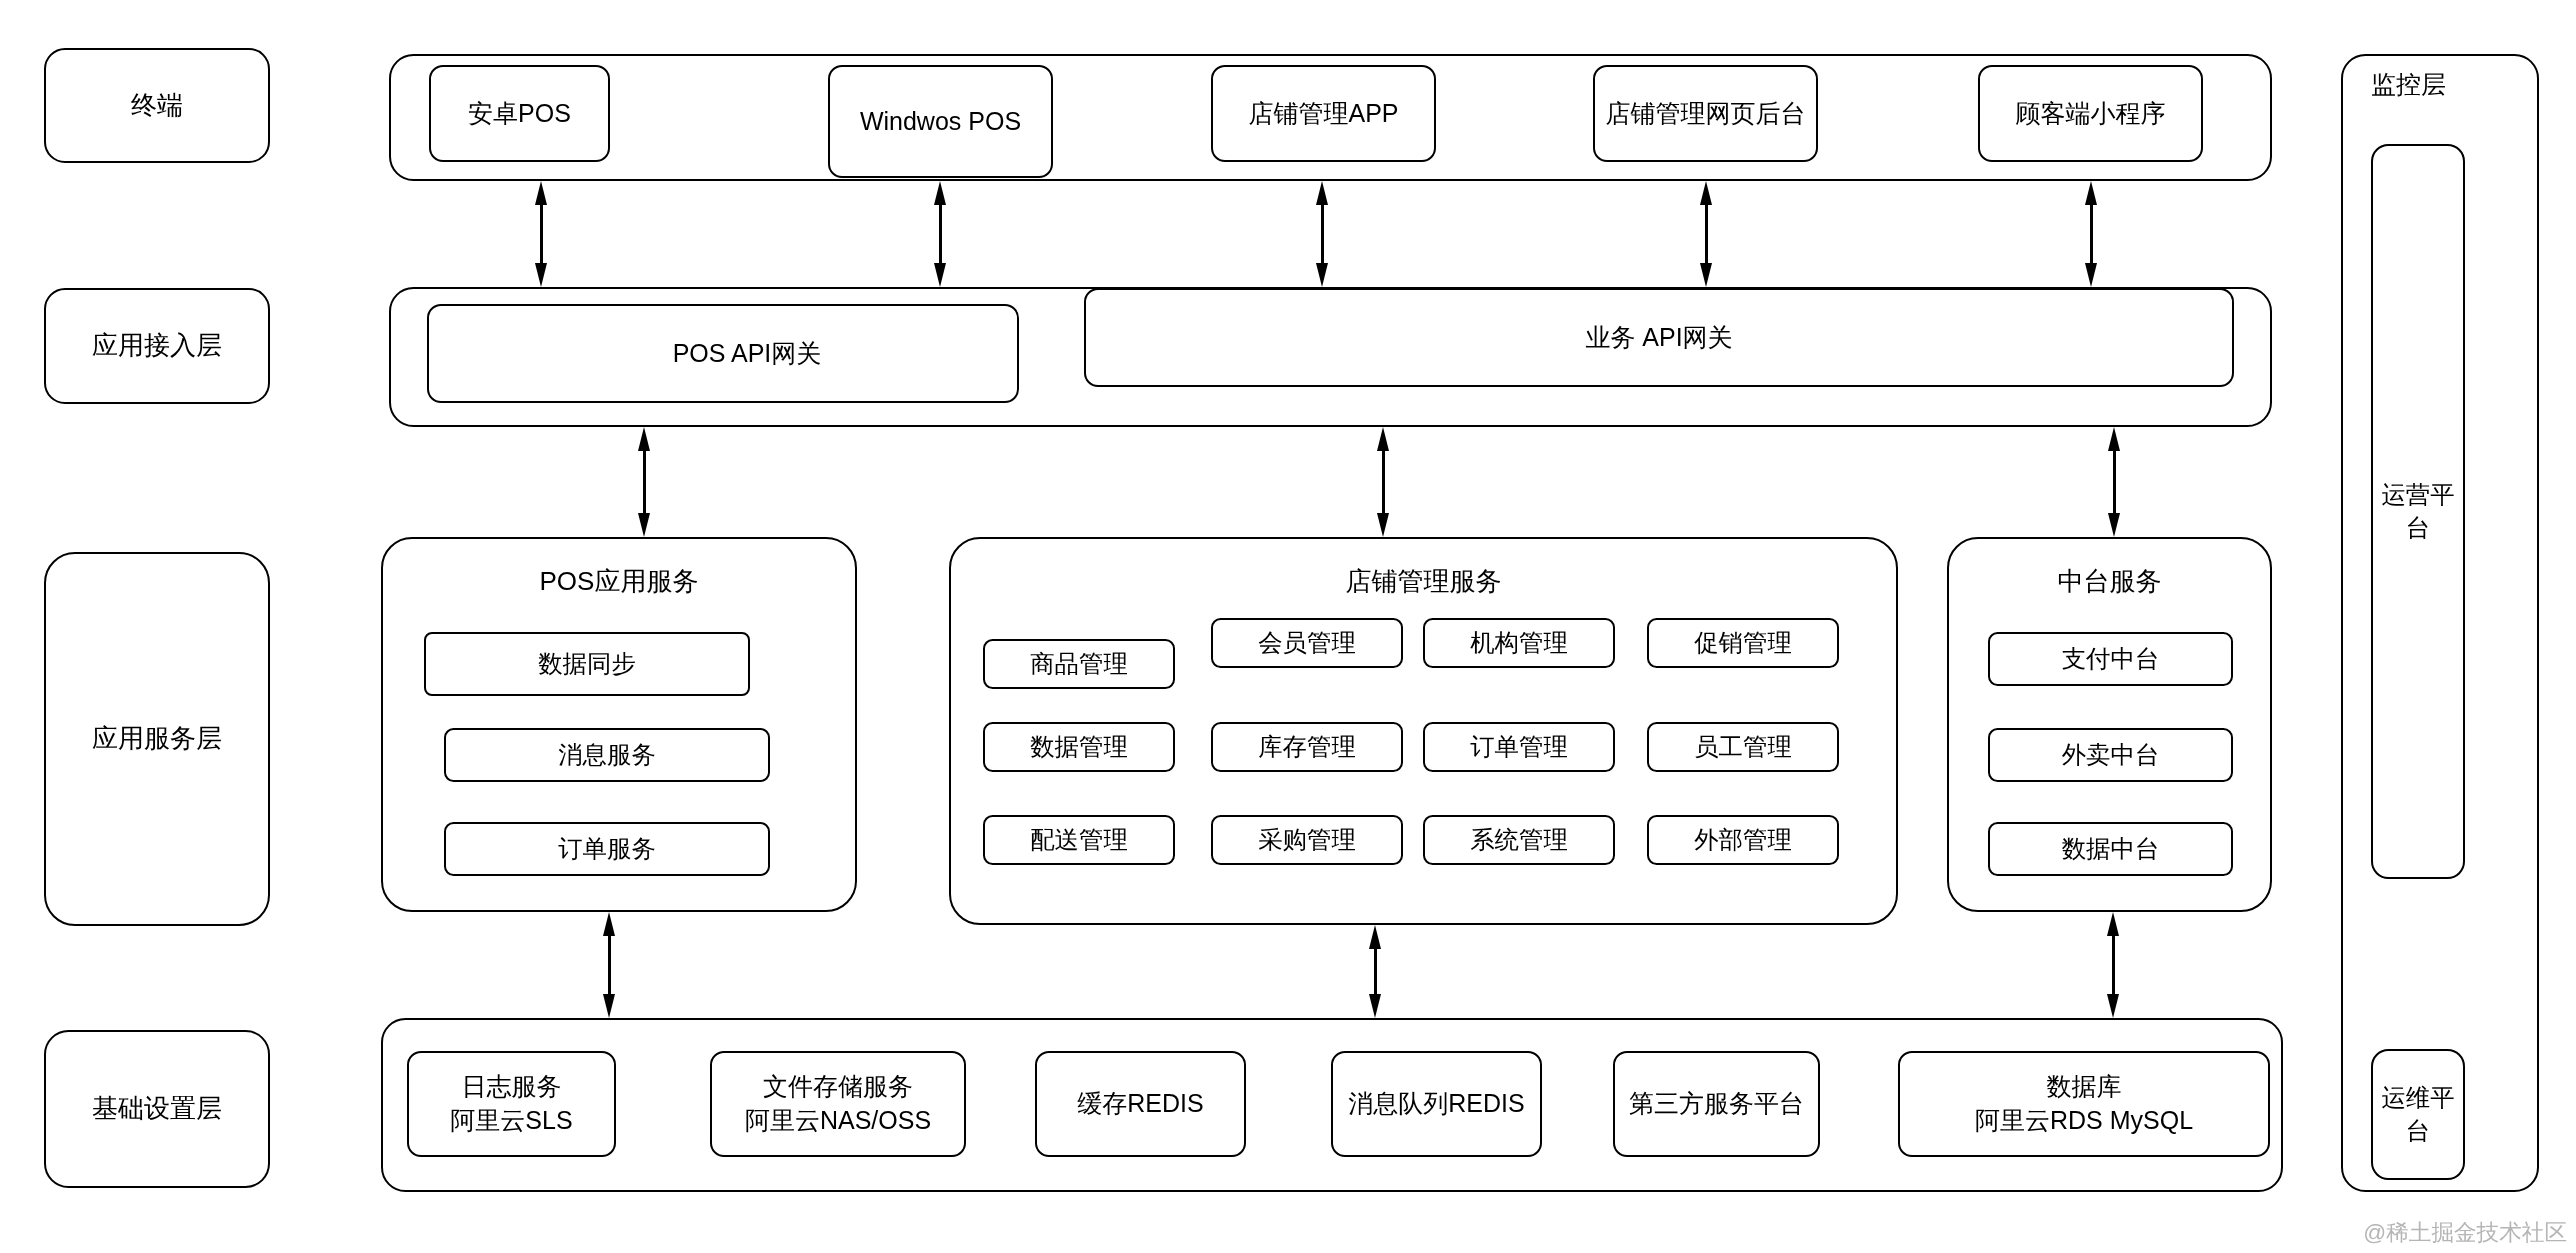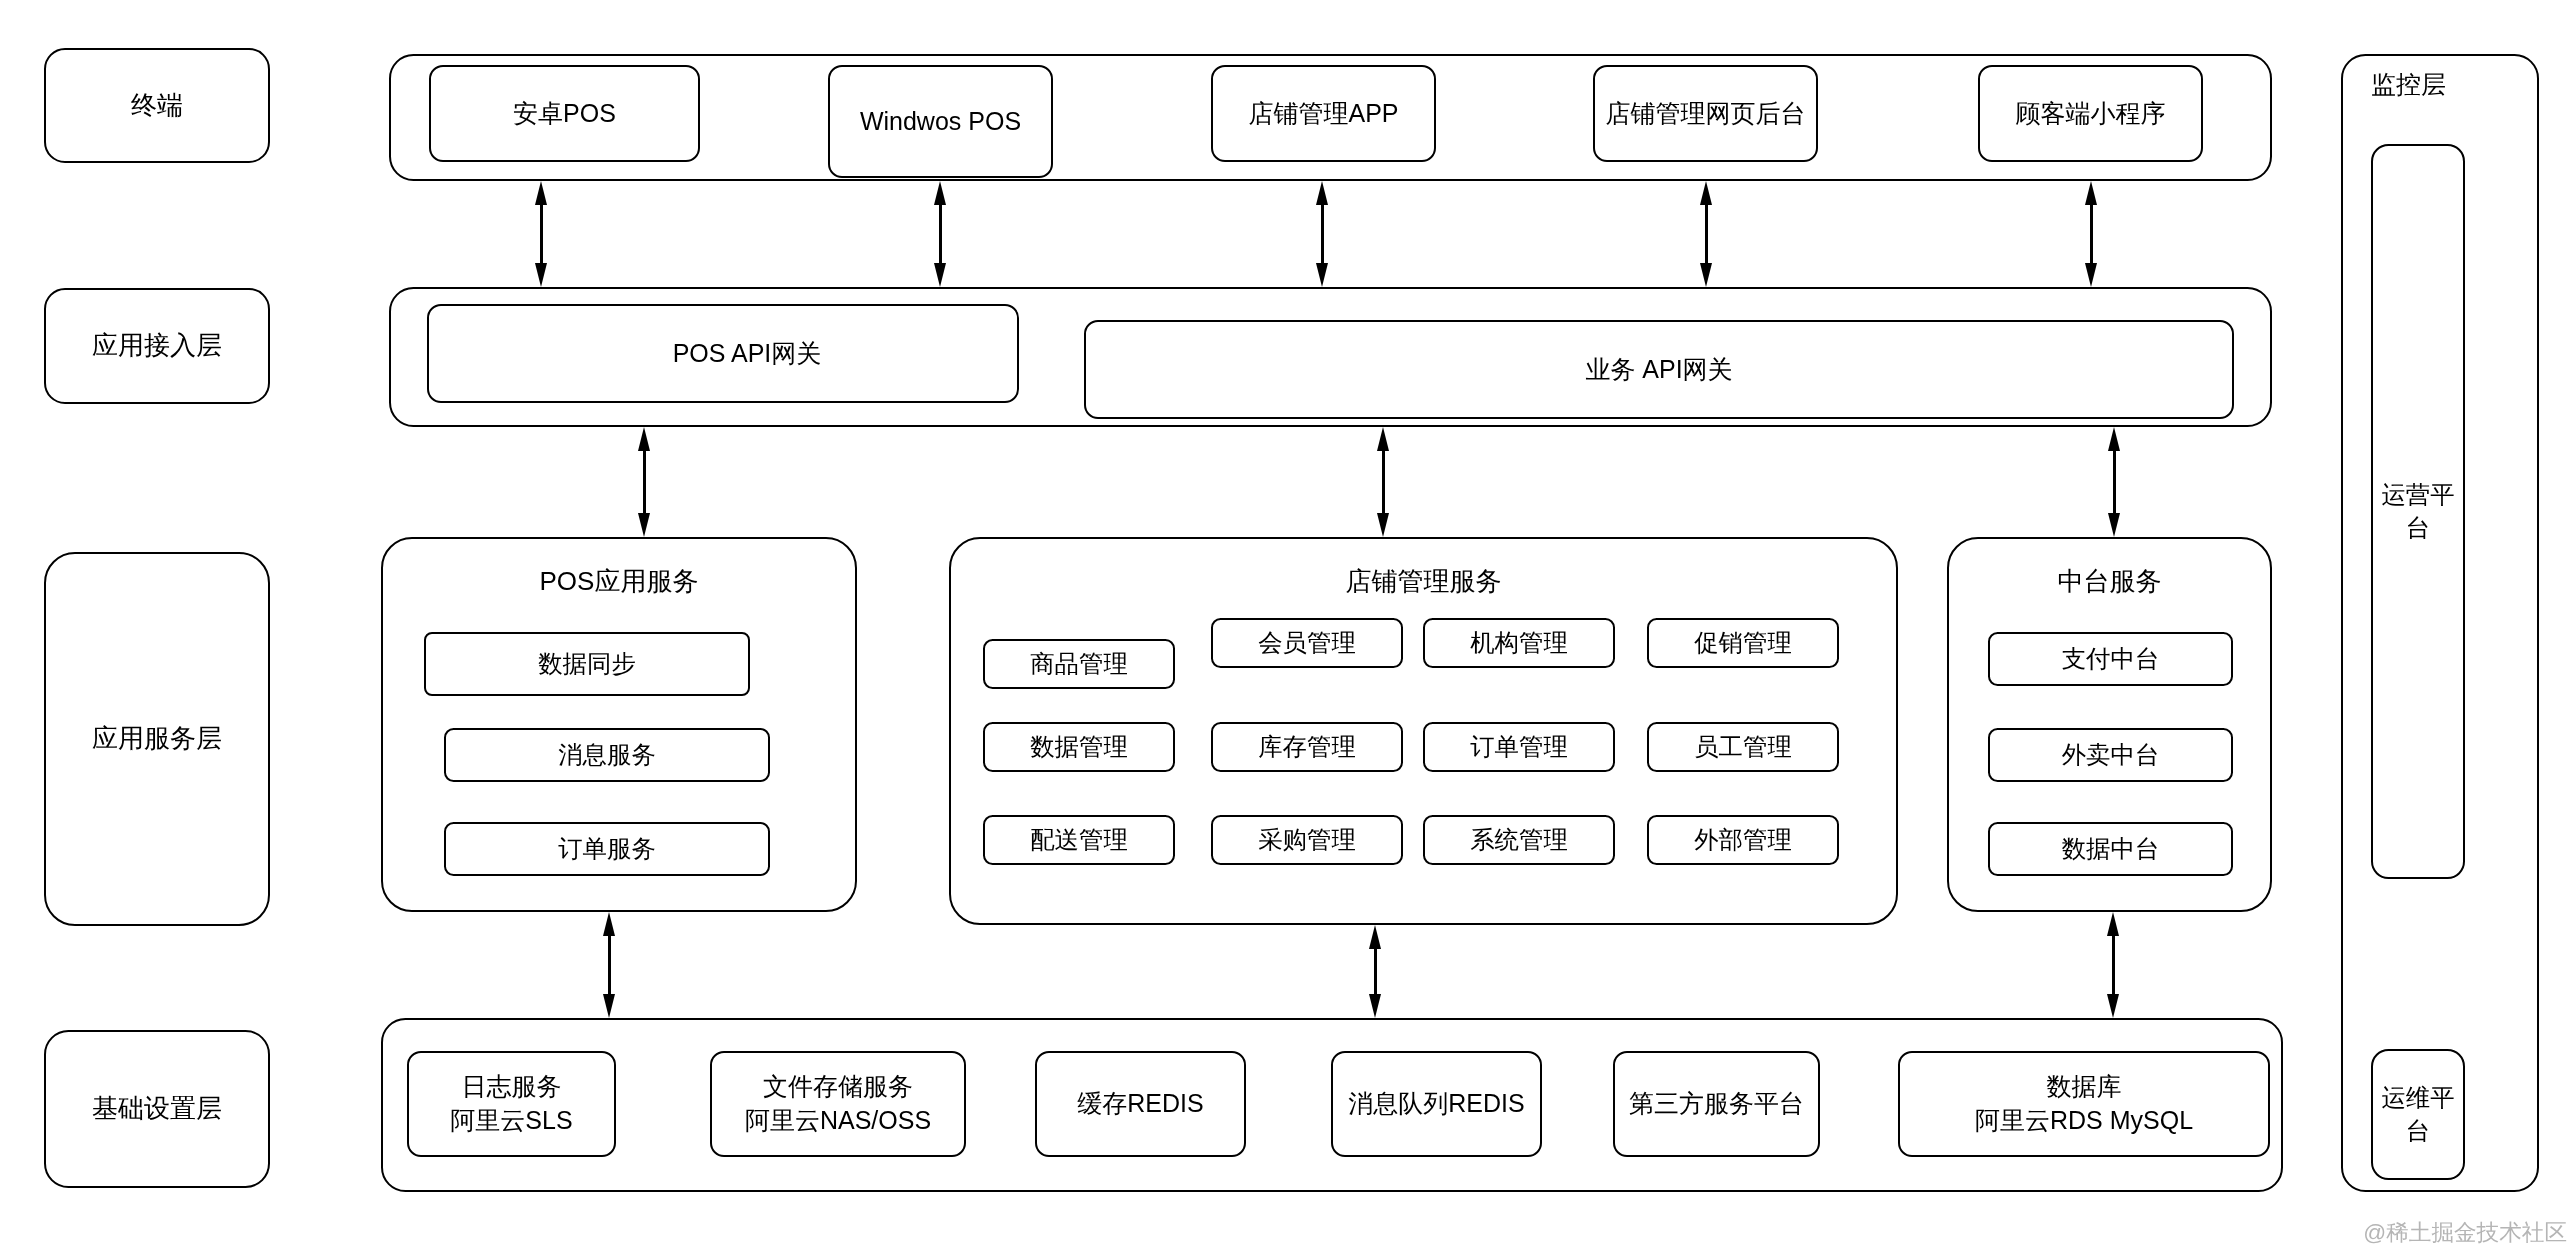--- a/index.html
+++ b/index.html
@@ -67,21 +67,21 @@
 <body>
 
 <div class="canvas">
 
   <div class="box layer-label" style="left:44px;top:48px;width:226px;height:115px;">终端</div>
   <div class="box layer-label" style="left:44px;top:288px;width:226px;height:116px;">应用接入层</div>
   <div class="box layer-label tall" style="left:44px;top:552px;width:226px;height:374px;">应用服务层</div>
   <div class="box layer-label" style="left:44px;top:1030px;width:226px;height:158px;border-radius:24.4px;">基础设置层</div>
 
   <div class="container" style="left:389px;top:54px;width:1883px;height:127px;"></div>
-  <div class="box" style="left:429px;top:65px;width:271px;height:97px;">安卓POS</div>
+  <div class="box" style="left:429px;top:65px;width:181px;height:97px;">安卓POS</div>
   <div class="box" style="left:828px;top:65px;width:225px;height:113px;">Windwos POS</div>
   <div class="box" style="left:1211px;top:65px;width:225px;height:97px;">店铺管理APP</div>
   <div class="box" style="left:1593px;top:65px;width:225px;height:97px;">店铺管理网页后台</div>
   <div class="box" style="left:1978px;top:65px;width:225px;height:97px;">顾客端小程序</div>
 
   <div class="varrow" style="left:531px;top:181px;height:106px;">
       <i></i>
     </div>
   <div class="varrow" style="left:930px;top:181px;height:106px;">
       <i></i>
@@ -91,21 +91,21 @@
     </div>
   <div class="varrow" style="left:1696px;top:181px;height:106px;">
       <i></i>
     </div>
   <div class="varrow" style="left:2081px;top:181px;height:106px;">
       <i></i>
     </div>
 
   <div class="container" style="left:389px;top:287px;width:1883px;height:140px;"></div>
   <div class="box" style="left:427px;top:304px;width:592px;height:99px;padding-left:48px;">POS API网关</div>
-  <div class="box" style="left:1084px;top:320px;width:1150px;height:99px;">业务 API网关</div>
+  <div class="box" style="left:1084px;top:288px;width:1150px;height:99px;">业务 API网关</div>
 
   <div class="varrow" style="left:634px;top:427px;height:110px;">
       <i></i>
     </div>
   <div class="varrow" style="left:1373px;top:427px;height:110px;">
       <i></i>
     </div>
   <div class="varrow" style="left:2104px;top:427px;height:110px;">
       <i></i>
     </div>

